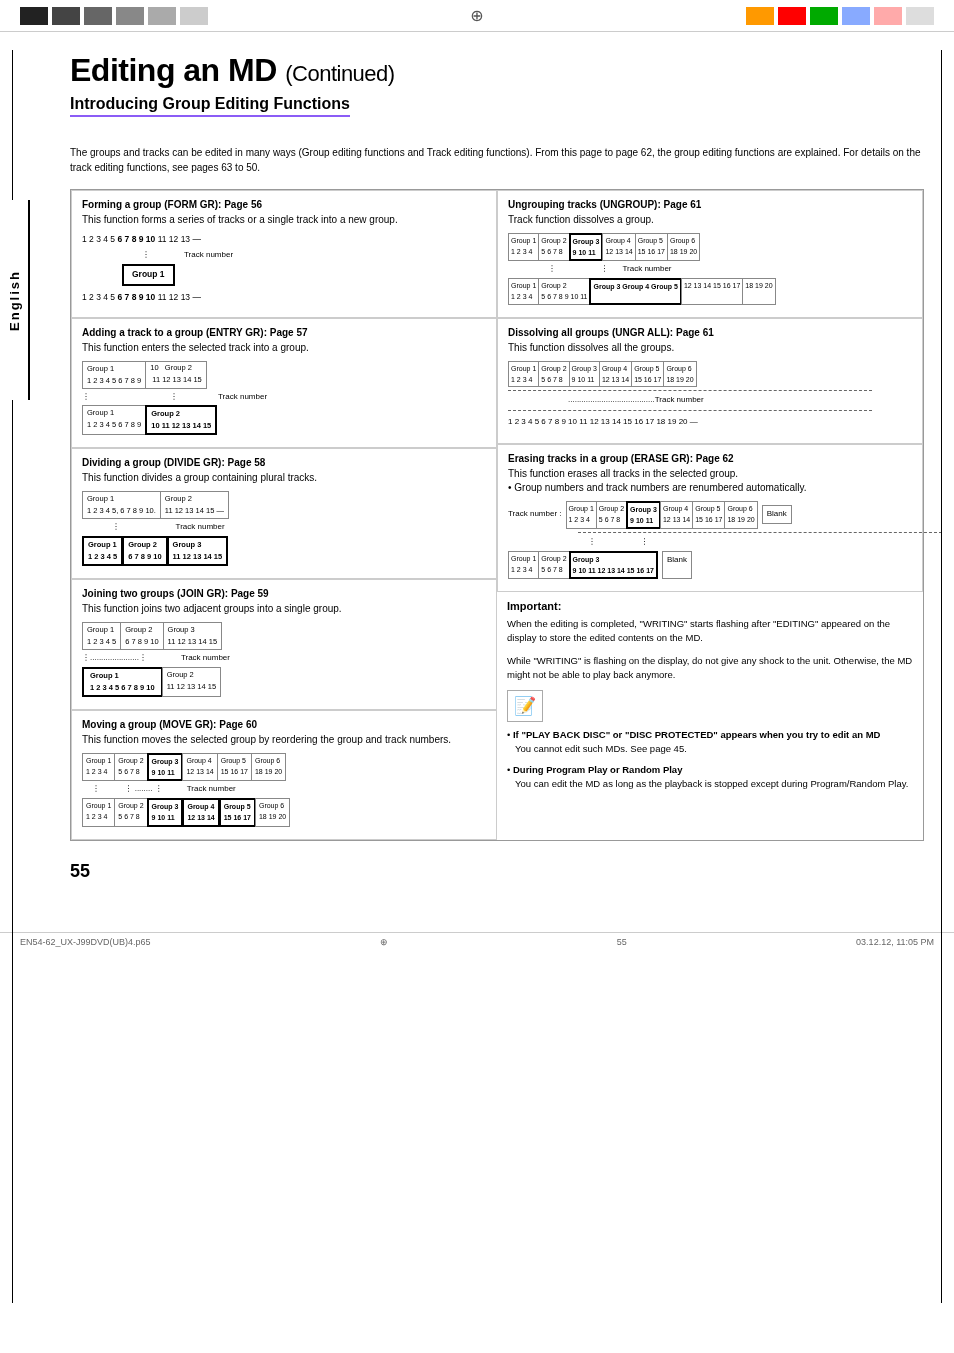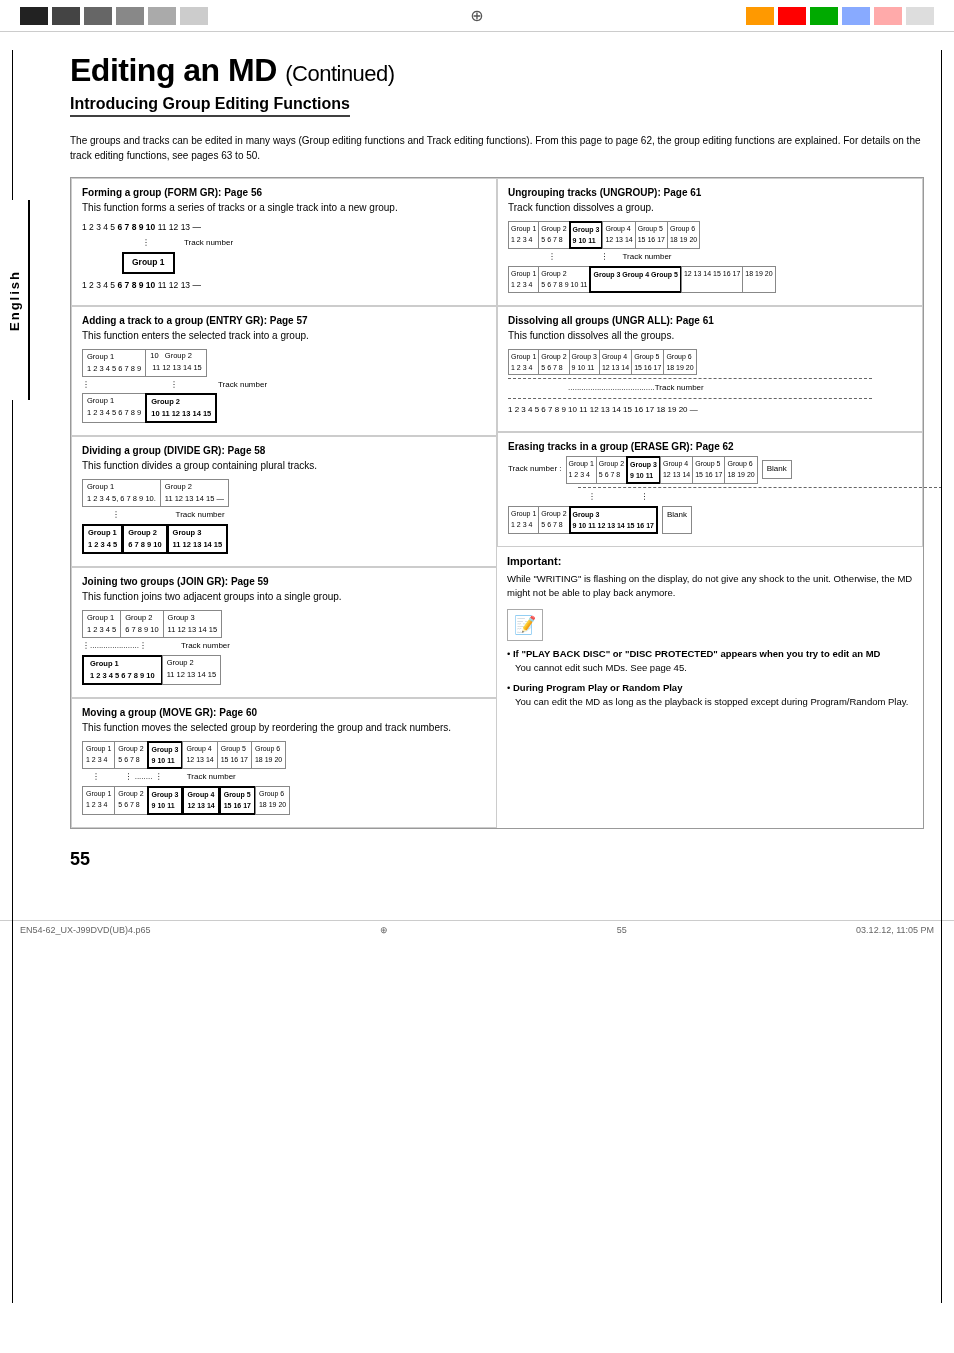--- a/index.html
+++ b/index.html
@@ -81,23 +81,23 @@
     .page-title .continued {
       font-size: 22px;
       font-weight: normal;
     }
 
     
     .section-title {
       font-size: 16px;
       font-weight: bold;
       color: #000;
-      border-bottom: 2px solid #404040;
+      border-bottom: 2px solid #8b5cf6;
       padding-bottom: 2px;
-      margin-bottom: 8px;
+      margin-bottom: 20px;
       display: inline-block;
     }
 
     .intro-text {
       font-size: 10px;
       line-height: 1.5;
       margin-bottom: 14px;
       max-width: 860px;
     }
 
@@ -397,20 +397,22 @@
             <span style="margin-left:60px">.......................................Track number</span>
           </div>
           <div style="border-top:1px dashed #666; margin:3px 0; width:90%"></div>
 
           <div style="font-size:8px; padding:2px 0;">1 2 3 4 5 6 7 8 9 10 11 12 13 14 15 16 17 18 19 20 —</div>
         </div>
       </div>
 
       <div class="diagram-cell">
         <div class="func-title">Erasing tracks in a group (ERASE GR): Page 62</div>
+        <div class="func-desc" style="white-space:pre-line">This function erases all tracks in the selected group.
+• Group numbers and track numbers are renumbered automatically.</div>
         <div class="inline-diagram">
 
           <div style="display:flex; align-items:center; margin-bottom:2px;">
             <div style="font-size:8px; margin-right:4px;">Track number :</div>
             <div style="display:flex; align-items:stretch;">
               <div style="border:1px solid #888; padding:1px 2px; font-size:7px">Group 1<br>1 2 3 4</div>
               <div style="border:1px solid #888; padding:1px 2px; font-size:7px; margin-left:-1px">Group 2<br>5 6 7 8</div>
               <div style="border:2px solid #000; padding:1px 2px; font-size:7px; font-weight:bold; margin-left:-1px">Group 3<br>9 10 11</div>
               <div style="border:1px solid #888; padding:1px 2px; font-size:7px; margin-left:-1px">Group 4<br>12 13 14</div>
               <div style="border:1px solid #888; padding:1px 2px; font-size:7px; margin-left:-1px">Group 5<br>15 16 17</div>
@@ -425,20 +427,21 @@
             <div style="border:1px solid #888; padding:1px 2px; font-size:7px">Group 1<br>1 2 3 4</div>
             <div style="border:1px solid #888; padding:1px 2px; font-size:7px; margin-left:-1px">Group 2<br>5 6 7 8</div>
             <div style="border:2px solid #000; padding:1px 2px; font-size:7px; font-weight:bold; margin-left:-1px">Group 3<br><strong>9 10 11 12 13 14 15 16 17</strong></div>
             <div style="border:1px solid #888; padding:2px 4px; font-size:8px; margin-left:4px;">Blank</div>
           </div>
         </div>
       </div>
 
       <div class="important-box">
         <div class="important-title">Important:</div>
+        <div class="important-text">When the editing is completed, "WRITING" starts flashing after "EDITING" appeared on the display to store the edited contents on the MD.</div>
         <div class="important-text">While "WRITING" is flashing on the display, do not give any shock to the unit. Otherwise, the MD might not be able to play back anymore.</div>
 
         <div style="margin-bottom:6px">
           <div style="border:1px solid #aaa; display:inline-block; padding:4px 6px; font-size:18px;">📝</div>
         </div>
 
         <div class="note-item">
           • <strong>If "PLAY BACK DISC" or "DISC PROTECTED" appears when you try to edit an MD</strong><br>
           <span style="margin-left:8px;">You cannot edit such MDs. See page 45.</span>
         </div>

